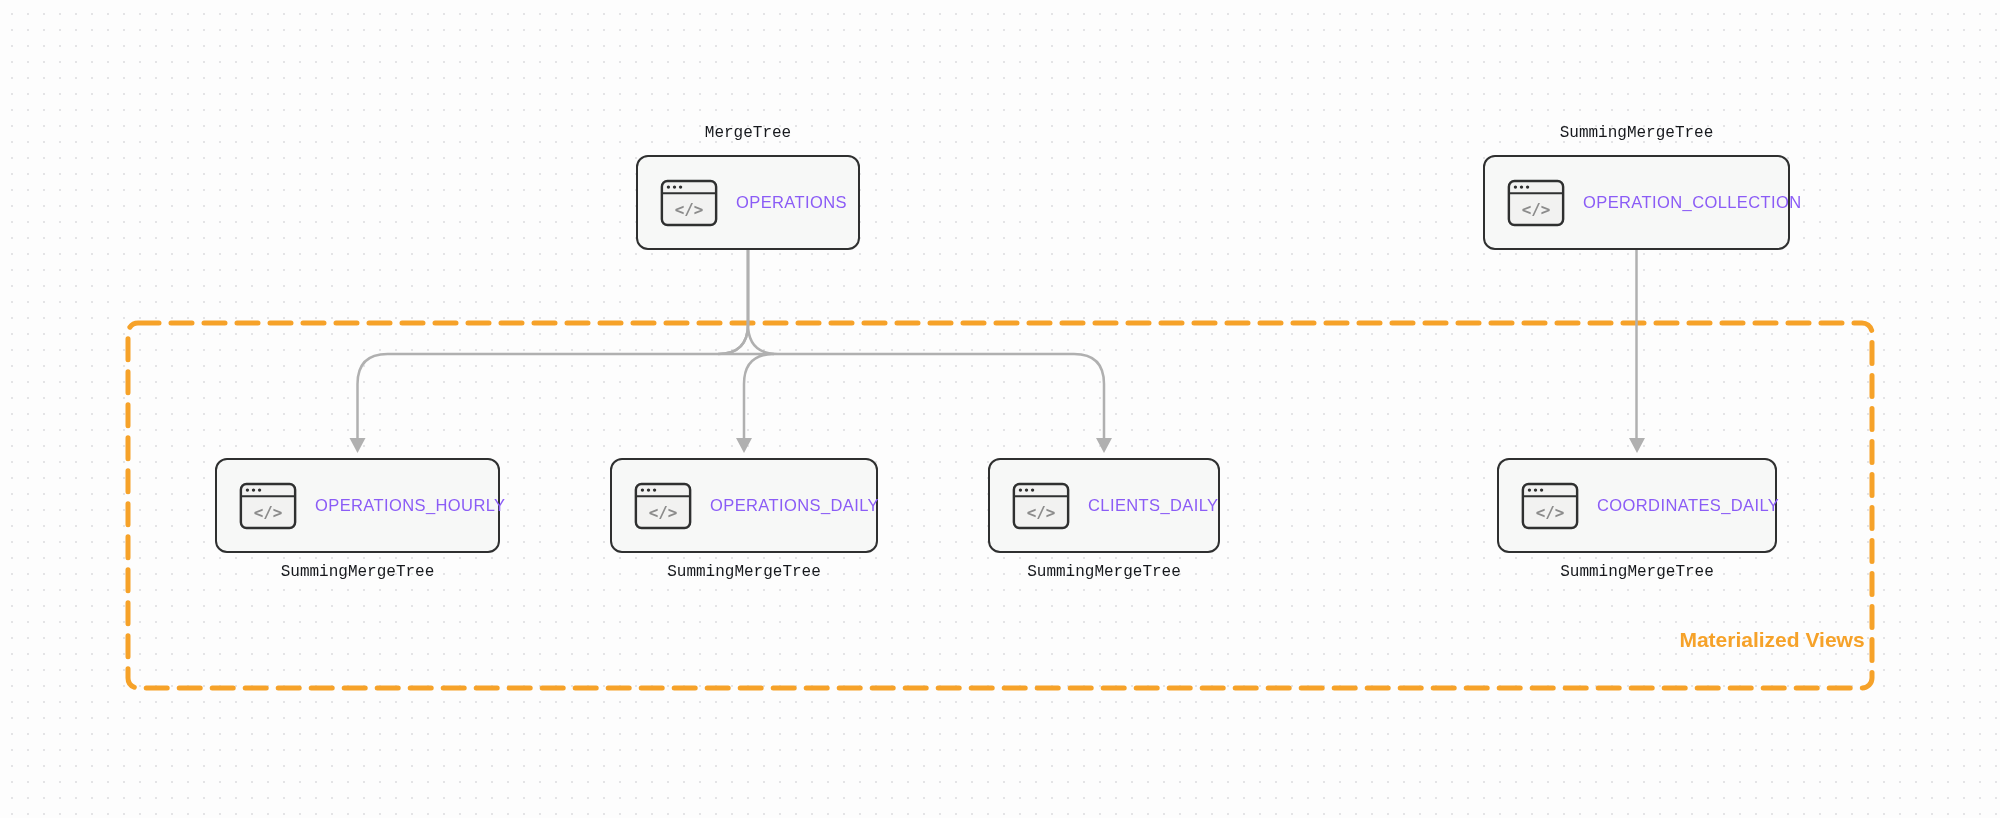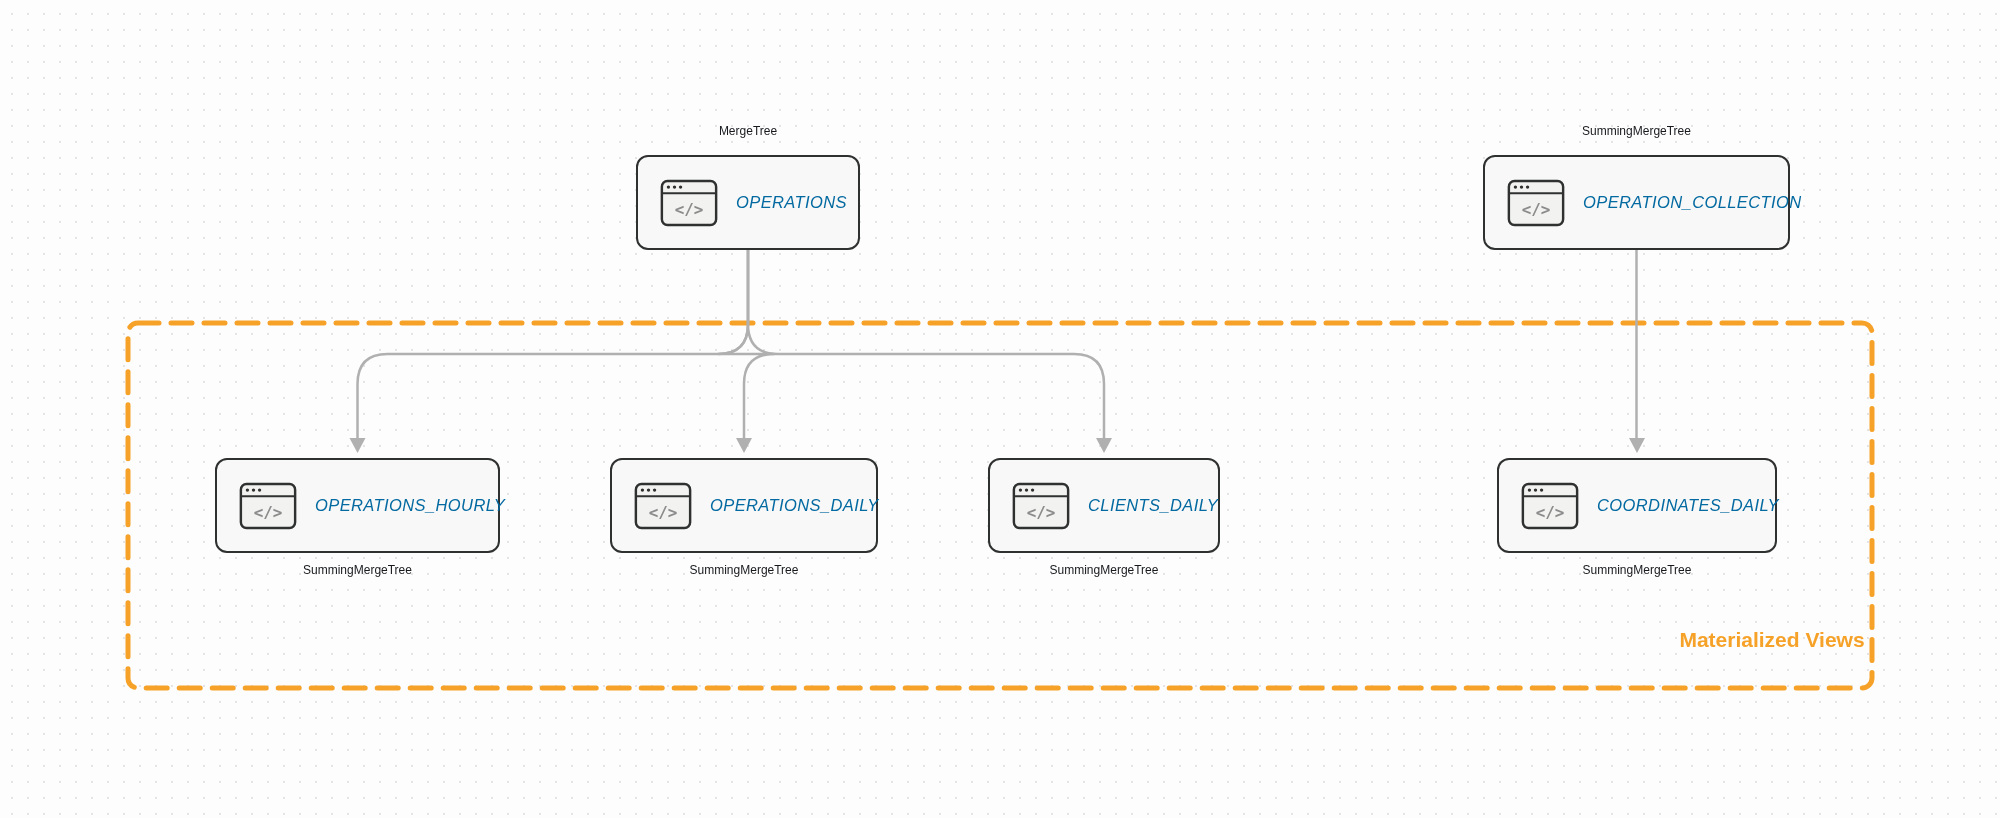--- a/index.html
+++ b/index.html
@@ -29,34 +29,34 @@
     border: 2.5px solid #2F3030;
     border-radius: 12px;
     display: flex;
     align-items: center;
     padding-left: 22px;
     gap: 18px;
     cursor: default;
   }
 
   .node-title {
-    font-style: italic;
     font-weight: 500;
     font-size: 16.5px;
     letter-spacing: 0.4px;
-    color: #0369a1;
+    color: #8b5cf6;
     white-space: nowrap;
   }
 
   .engine-label {
     position: absolute;
     transform: translateX(-50%);
-    font-size: 12px;
+    font-size: 16px;
     color: #17191D;
     white-space: nowrap;
+    font-family: Liberation Mono, monospace;
   }
 
   .group-label {
     position: absolute;
     transform: translate(-50%, -50%);
     font-size: 21px;
     font-weight: 600;
     color: #F6A229;
     white-space: nowrap;
   }

